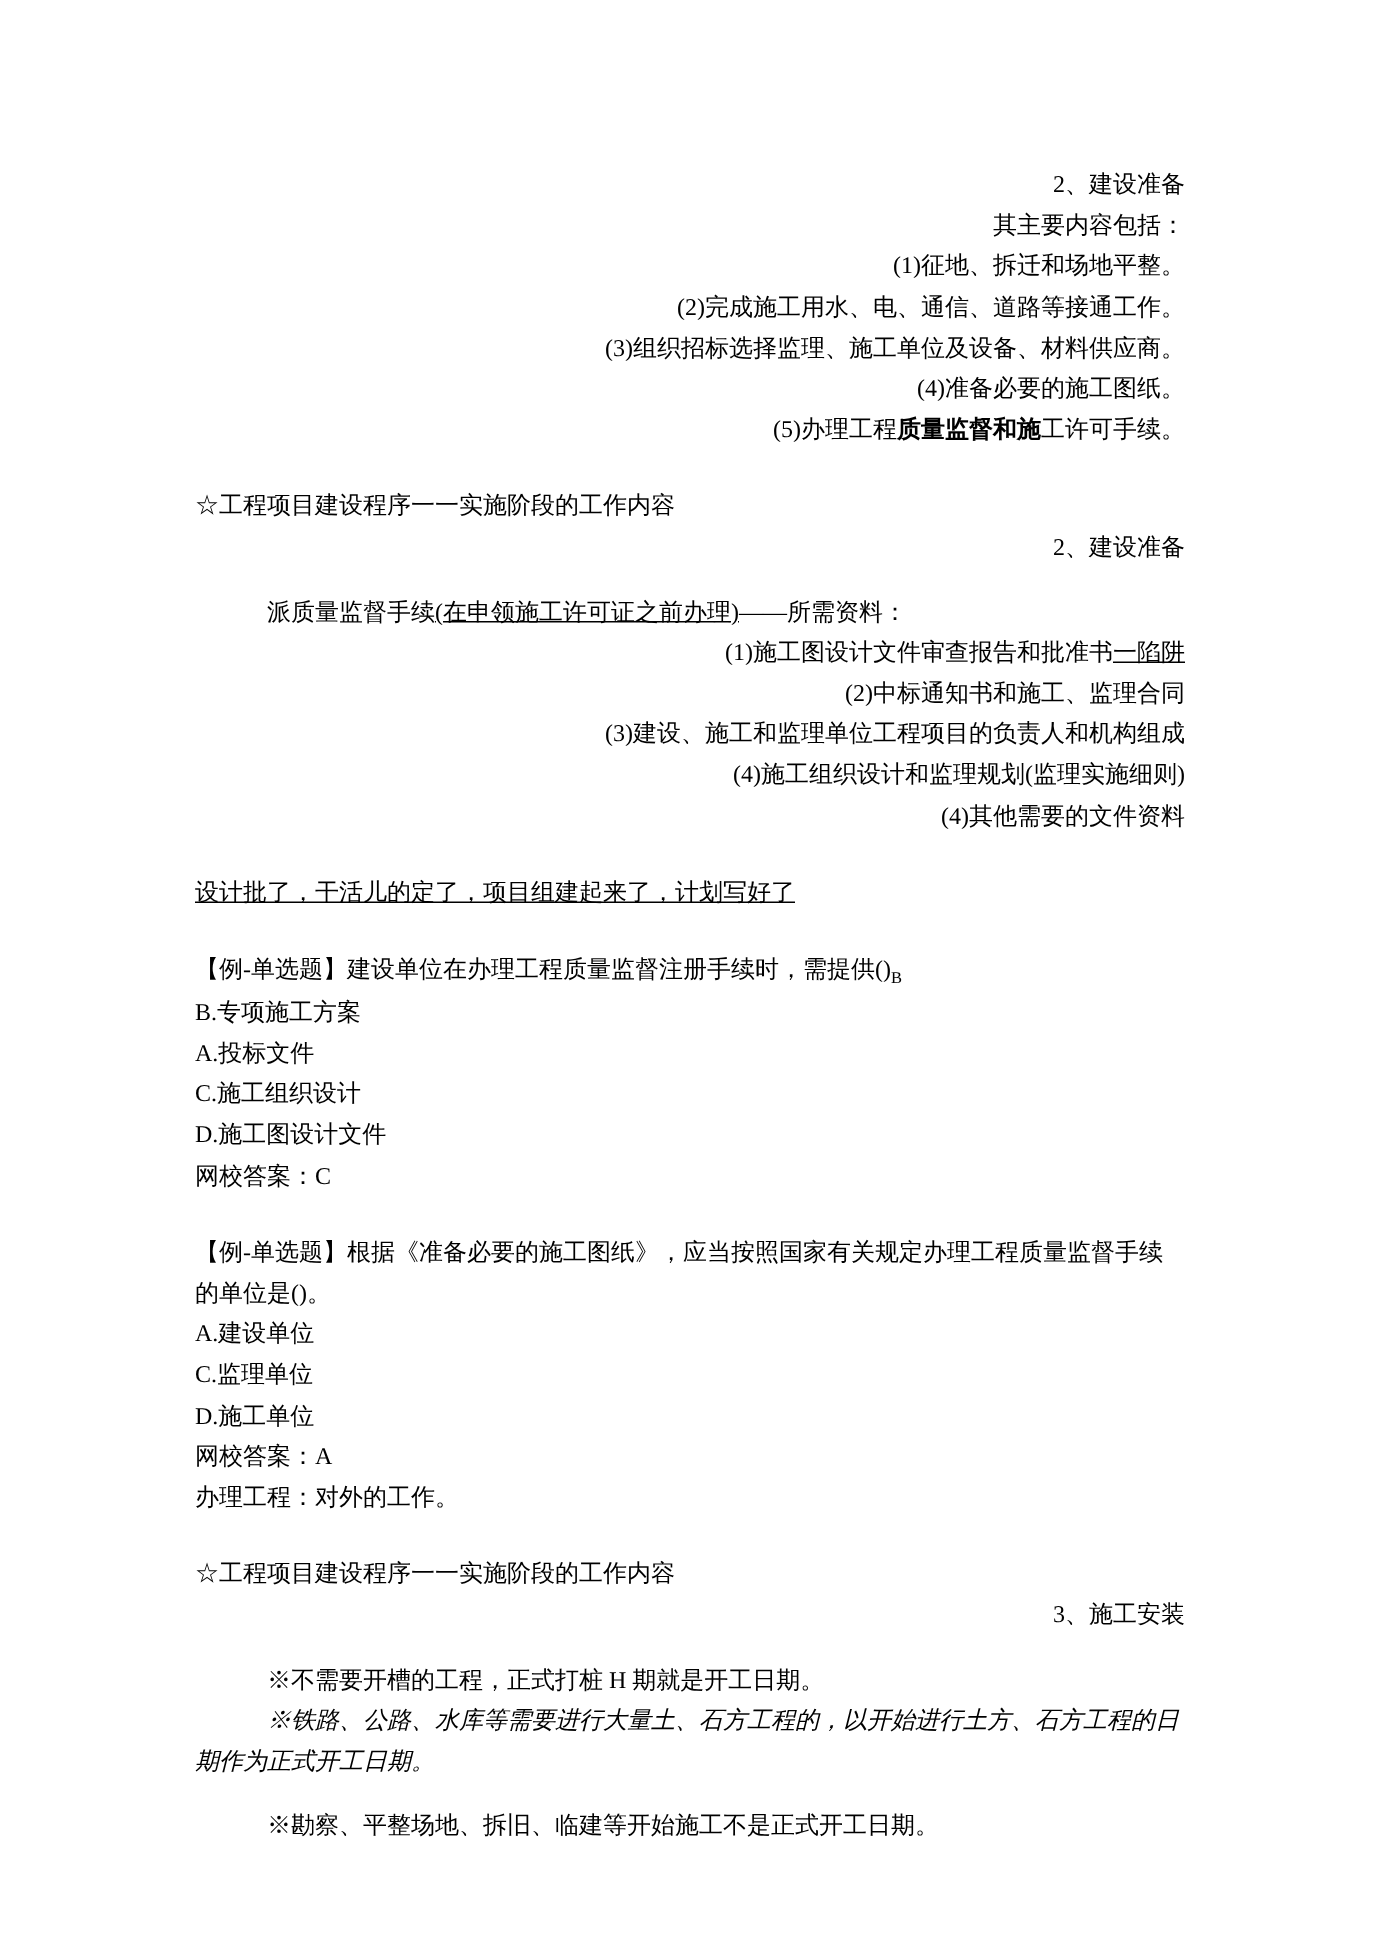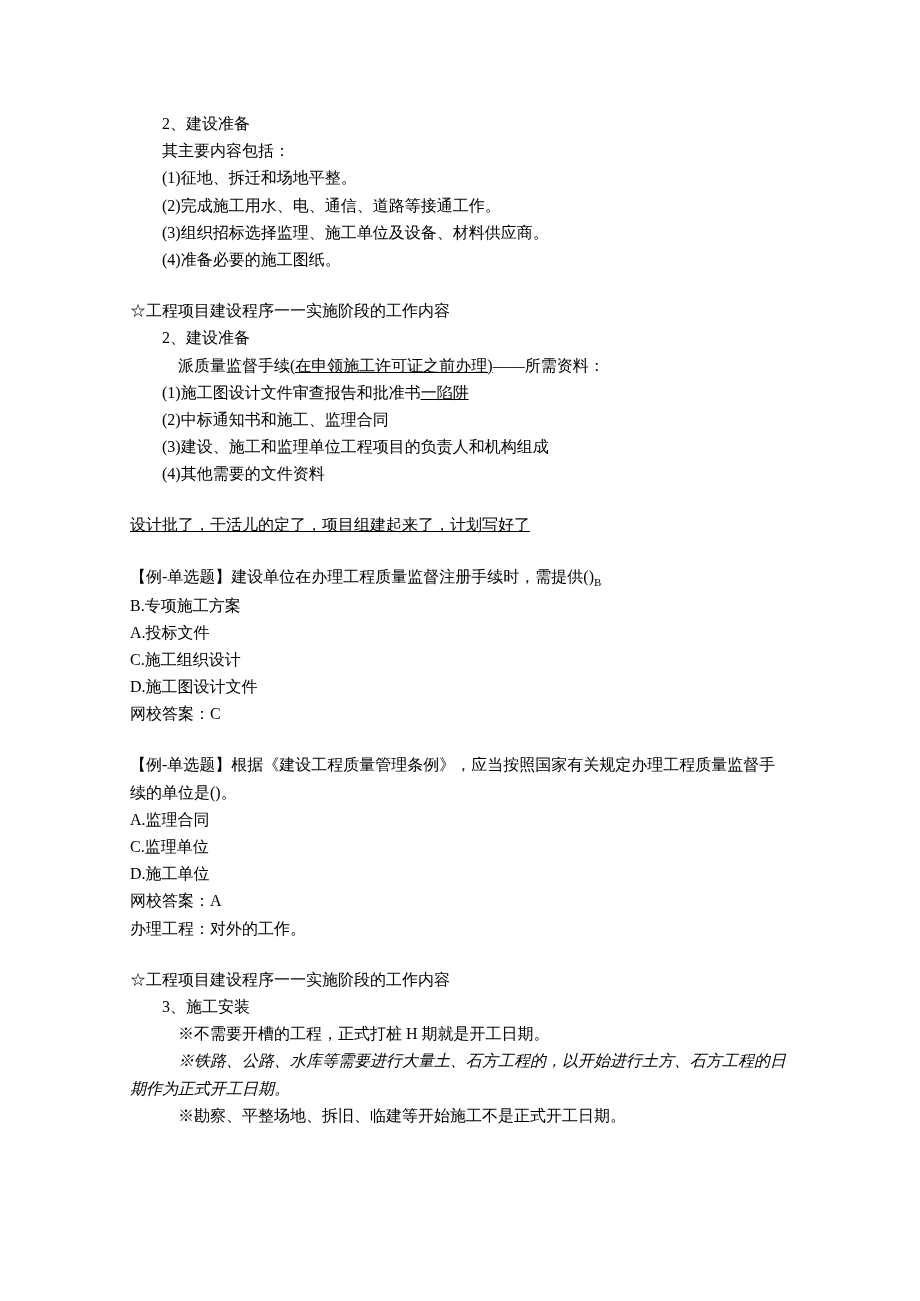--- a/index.html
+++ b/index.html
@@ -11,23 +11,25 @@
       font-family: "SimSun", "宋体", serif;
       font-size: 16px;
       line-height: 1.7;
       color: #000;
       background: #fff;
       padding: 110px 130px 80px 130px;
       width: 920px;
     }
     .indent-1 {
       padding-left: 2em;
+      text-align: right;
     }
     .indent-2 {
       padding-left: 3em;
+      margin-top: 16px;
     }
     .underline {
       text-decoration: underline;
     }
     .bold {
       font-weight: bold;
     }
     .section {
       margin-bottom: 24px;
     }
@@ -42,54 +44,58 @@
 </head>
 <body>
 
 <div class="section">
   <div class="line indent-1">2、建设准备</div>
   <div class="line indent-1">其主要内容包括：</div>
   <div class="line indent-1">(1)征地、拆迁和场地平整。</div>
   <div class="line indent-1">(2)完成施工用水、电、通信、道路等接通工作。</div>
   <div class="line indent-1">(3)组织招标选择监理、施工单位及设备、材料供应商。</div>
   <div class="line indent-1">(4)准备必要的施工图纸。</div>
+  <div class="line indent-1">
+    <span>(5)办理工程</span><span class="bold">质量监督和施</span><span>工许可手续。</span>
+  </div>
 </div>
 
 <div class="section">
   <div class="line">☆工程项目建设程序一一实施阶段的工作内容</div>
   <div class="line indent-1">2、建设准备</div>
   <div class="line indent-2">
     <span>派质量监督手续</span><span class="underline">(在申领施工许可证之前办理)</span><span>——所需资料：</span>
   </div>
   <div class="line indent-1">
     <span>(1)施工图设计文件审查报告和批准书</span><span class="underline">一陷阱</span>
   </div>
   <div class="line indent-1">(2)中标通知书和施工、监理合同</div>
   <div class="line indent-1">(3)建设、施工和监理单位工程项目的负责人和机构组成</div>
+  <div class="line indent-1">(4)施工组织设计和监理规划(监理实施细则)</div>
   <div class="line indent-1">(4)其他需要的文件资料</div>
 </div>
 
 <div class="section">
   <span class="underline">设计批了，干活儿的定了，项目组建起来了，计划写好了</span>
 </div>
 
 <div class="section">
   <div class="line">
     <span>【例-单选题】建设单位在办理工程质量监督注册手续时，需提供()</span><span class="sub">B</span>
   </div>
   <div class="line">B.专项施工方案</div>
   <div class="line">A.投标文件</div>
   <div class="line">C.施工组织设计</div>
   <div class="line">D.施工图设计文件</div>
   <div class="line">网校答案：C</div>
 </div>
 
 <div class="section">
-  <div class="line">【例-单选题】根据《建设工程质量管理条例》，应当按照国家有关规定办理工程质量监督手续的单位是()。</div>
-  <div class="line">A.监理合同</div>
+  <div class="line">【例-单选题】根据《准备必要的施工图纸》，应当按照国家有关规定办理工程质量监督手续的单位是()。</div>
+  <div class="line">A.建设单位</div>
   <div class="line">C.监理单位</div>
   <div class="line">D.施工单位</div>
   <div class="line">网校答案：A</div>
   <div class="line">办理工程：对外的工作。</div>
 </div>
 
 <div class="section">
   <div class="line">☆工程项目建设程序一一实施阶段的工作内容</div>
   <div class="line indent-1">3、施工安装</div>
   <div class="line indent-2">※不需要开槽的工程，正式打桩 H 期就是开工日期。</div>

